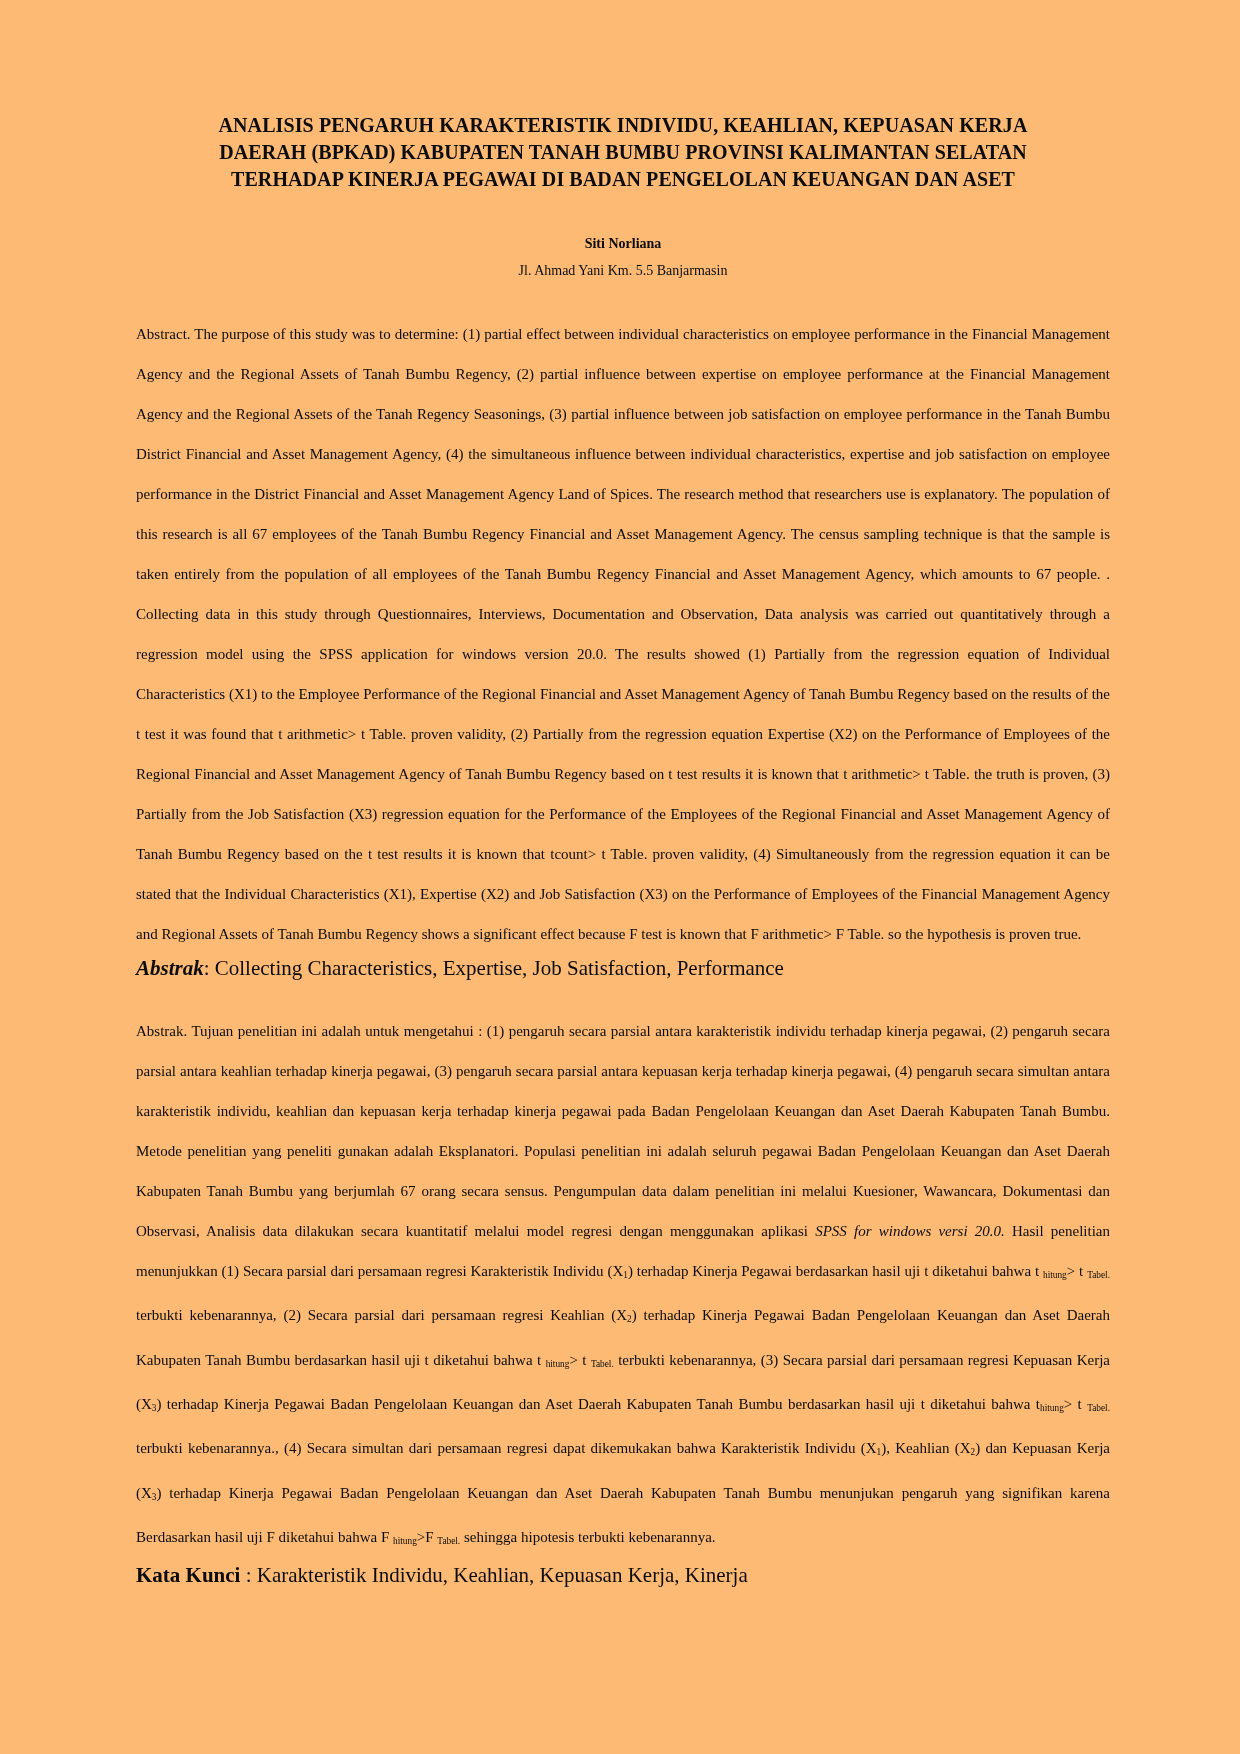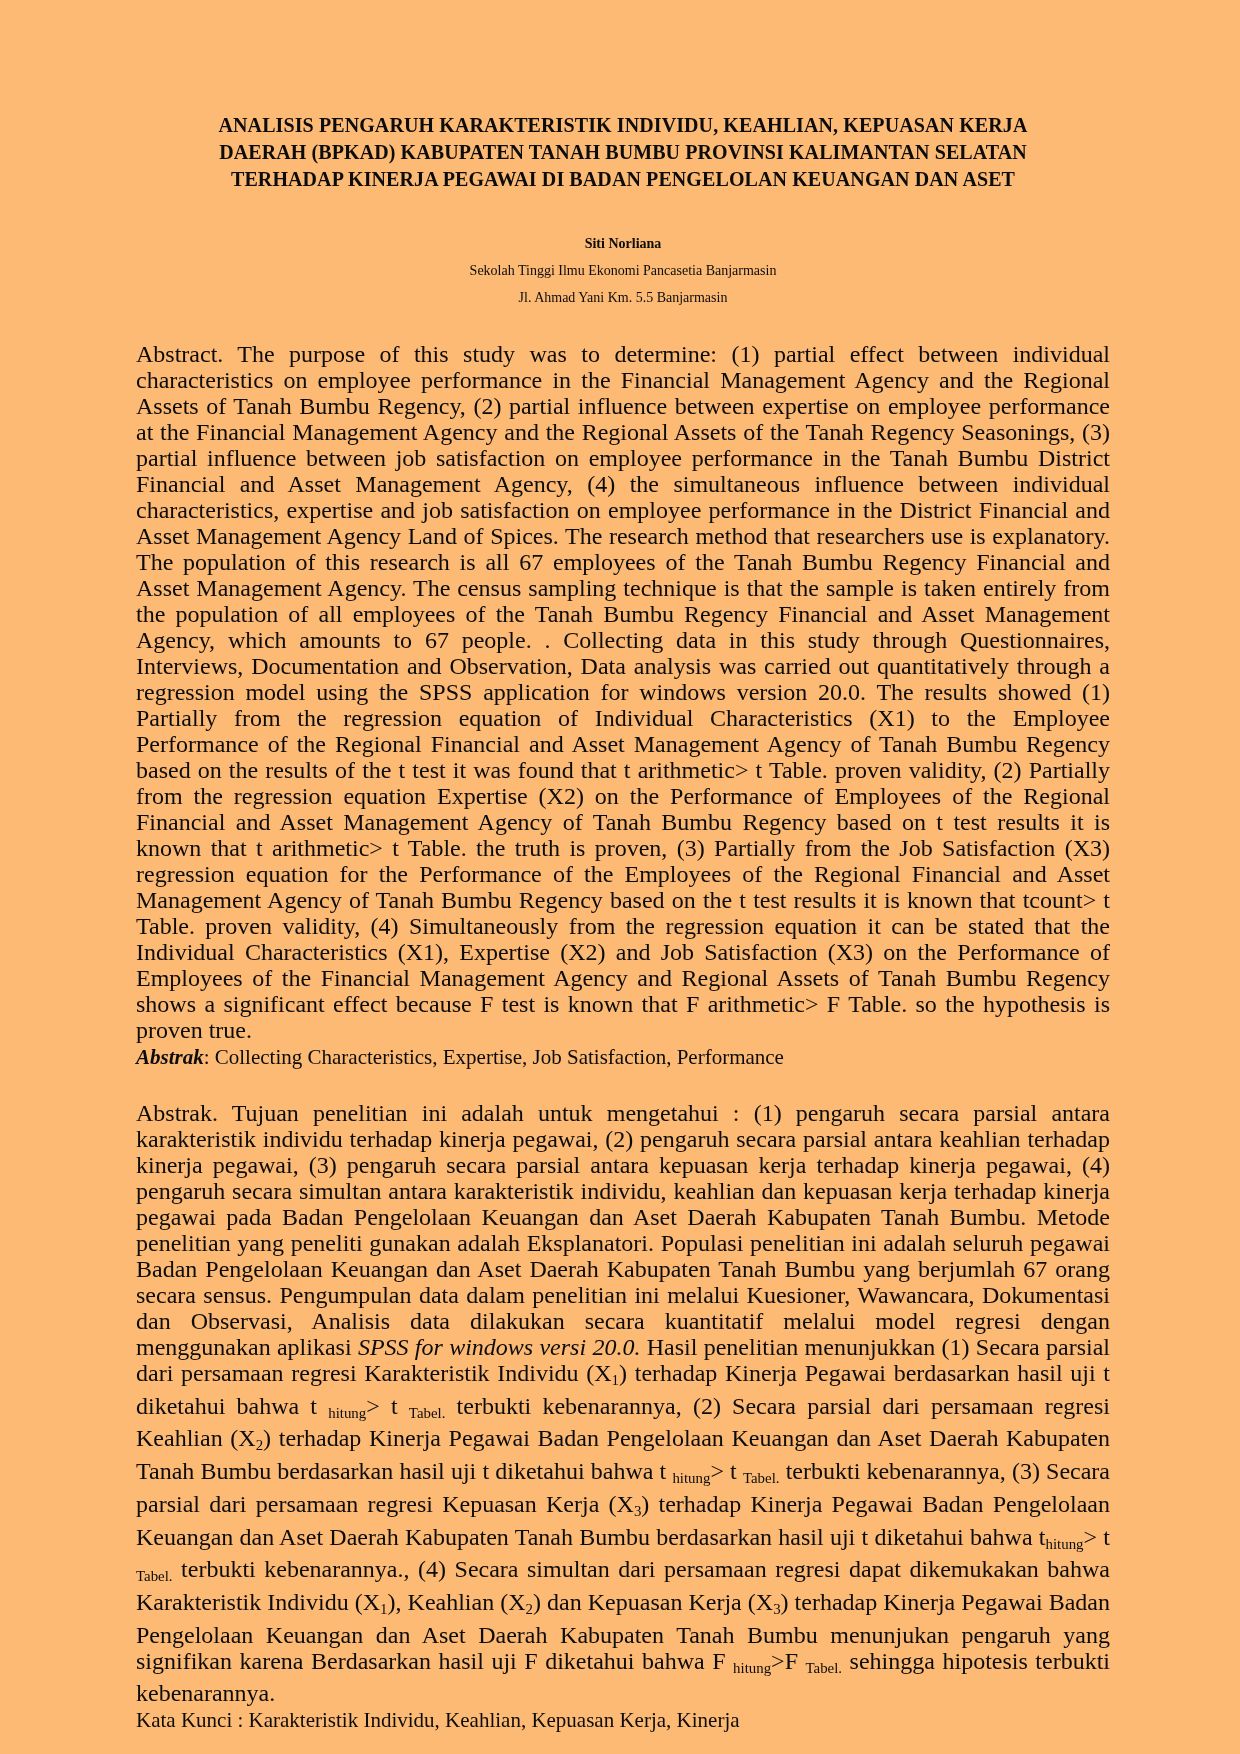--- a/index.html
+++ b/index.html
@@ -29,51 +29,50 @@
   .byline {
     margin-top: 37px;
     text-align: center;
     font-size: 14px;
     line-height: 27px;
   }
   .byline .author {
     font-weight: 700;
   }
   .para {
-    font-size: 24px;
-    line-height: 26px;
+    font-size: 15px;
+    line-height: 40px;
     text-align: justify;
   }
   .abstract-en { margin-top: 30px; }
   .abstract-id { margin-top: 28px; }
   .inline-line {
     font-size: 21px;
     line-height: 29px;
     text-align: left;
   }
   .s-italic { font-style: italic; }
-  .s-bold { font-weight: 400; }
+  .s-bold { font-weight: 700; }
   .s-bolditalic { font-weight: 700; font-style: italic; }
   .s-sub { font-size: 0.62em; vertical-align: -0.25em; }
 </style>
 </head>
 <body>
 
 <div class="sheet">
   <div class="content">
 
     <div class="title">
       <div>ANALISIS PENGARUH KARAKTERISTIK INDIVIDU, KEAHLIAN, KEPUASAN KERJA</div>
       <div>DAERAH (BPKAD)  KABUPATEN TANAH BUMBU PROVINSI KALIMANTAN SELATAN</div>
       <div>TERHADAP KINERJA PEGAWAI DI BADAN PENGELOLAN KEUANGAN DAN ASET</div>
     </div>
 
     <div class="byline">
       <div class="author">Siti Norliana</div>
-      <div>Sekolah Tinggi Ilmu Ekonomi Pancasetia Banjarmasin</div>
       <div>Jl. Ahmad Yani Km. 5.5 Banjarmasin</div>
     </div>
 
     <div class="para abstract-en">Abstract. The purpose of this study was to determine: (1) partial effect between individual characteristics on employee performance in the Financial Management Agency and the Regional Assets of Tanah Bumbu Regency, (2) partial influence between expertise on employee performance at the Financial Management Agency and the Regional Assets of the Tanah Regency Seasonings, (3) partial influence between job satisfaction on employee performance in the Tanah Bumbu District Financial and Asset Management Agency, (4) the simultaneous influence between individual characteristics, expertise and job satisfaction on employee performance in the District Financial and Asset Management Agency Land of Spices. The research method that researchers use is explanatory. The population of this research is all 67 employees of the Tanah Bumbu Regency Financial and Asset Management Agency. The census sampling technique is that the sample is taken entirely from the population of all employees of the Tanah Bumbu Regency Financial and Asset Management Agency, which amounts to 67 people. . Collecting data in this study through Questionnaires, Interviews, Documentation and Observation, Data analysis was carried out quantitatively through a regression model using the SPSS application for windows version 20.0. The results showed (1) Partially from the regression equation of Individual Characteristics (X1) to the Employee Performance of the Regional Financial and Asset Management Agency of Tanah Bumbu Regency based on the results of the t test it was found that t arithmetic&gt; t Table. proven validity, (2) Partially from the regression equation Expertise (X2) on the Performance of Employees of the Regional Financial and Asset Management Agency of Tanah Bumbu Regency based on t test results it is known that t arithmetic&gt; t Table. the truth is proven, (3) Partially from the Job Satisfaction (X3) regression equation for the Performance of the Employees of the Regional Financial and Asset Management Agency of Tanah Bumbu Regency based on the t test results it is known that tcount&gt; t Table. proven validity, (4) Simultaneously from the regression equation it can be stated that the Individual Characteristics (X1), Expertise (X2) and Job Satisfaction (X3) on the Performance of Employees of the Financial Management Agency and Regional Assets of Tanah Bumbu Regency shows a significant effect because F test is known that F arithmetic&gt; F Table. so the hypothesis is proven true.</div>
 
     <div class="inline-line"><span class="s-bolditalic">Abstrak</span><span>: Collecting Characteristics, Expertise, Job Satisfaction, Performance</span></div>
 
     <div class="para abstract-id"><span>Abstrak. Tujuan penelitian ini adalah untuk mengetahui : (1) pengaruh secara parsial antara karakteristik individu terhadap kinerja pegawai, (2) pengaruh secara parsial antara keahlian terhadap kinerja pegawai, (3) pengaruh secara parsial antara kepuasan kerja terhadap kinerja pegawai, (4) pengaruh secara simultan antara karakteristik individu, keahlian dan kepuasan kerja terhadap kinerja pegawai pada Badan Pengelolaan Keuangan dan Aset Daerah Kabupaten Tanah Bumbu. Metode penelitian yang peneliti gunakan adalah Eksplanatori. Populasi penelitian ini adalah seluruh pegawai Badan Pengelolaan Keuangan dan Aset Daerah Kabupaten Tanah Bumbu yang berjumlah 67 orang secara sensus. Pengumpulan data dalam penelitian ini melalui Kuesioner, Wawancara, Dokumentasi dan Observasi, Analisis data dilakukan secara kuantitatif melalui model regresi dengan menggunakan aplikasi </span><span class="s-italic">SPSS for windows versi 20.0.</span><span> Hasil penelitian menunjukkan (1) Secara parsial dari persamaan regresi Karakteristik Individu (X</span><span class="s-sub">1</span><span>) terhadap Kinerja Pegawai berdasarkan hasil uji t diketahui bahwa t </span><span class="s-sub">hitung</span><span>&gt; t </span><span class="s-sub">Tabel.</span><span> terbukti kebenarannya, (2) Secara parsial dari persamaan regresi Keahlian (X</span><span class="s-sub">2</span><span>) terhadap Kinerja Pegawai Badan Pengelolaan Keuangan dan Aset Daerah Kabupaten Tanah Bumbu berdasarkan hasil uji t diketahui bahwa t </span><span class="s-sub">hitung</span><span>&gt; t </span><span class="s-sub">Tabel.</span><span> terbukti kebenarannya, (3) Secara parsial dari persamaan regresi Kepuasan Kerja (X</span><span class="s-sub">3</span><span>) terhadap Kinerja Pegawai Badan Pengelolaan Keuangan dan Aset Daerah Kabupaten Tanah Bumbu berdasarkan hasil uji t diketahui bahwa t</span><span class="s-sub">hitung</span><span>&gt; t </span><span class="s-sub">Tabel.</span><span> terbukti kebenarannya., (4) Secara simultan dari persamaan regresi dapat dikemukakan bahwa Karakteristik Individu (X</span><span class="s-sub">1</span><span>), Keahlian (X</span><span class="s-sub">2</span><span>) dan Kepuasan Kerja (X</span><span class="s-sub">3</span><span>) terhadap Kinerja Pegawai Badan Pengelolaan Keuangan dan Aset Daerah Kabupaten Tanah Bumbu menunjukan pengaruh yang signifikan karena Berdasarkan hasil uji F diketahui bahwa F </span><span class="s-sub">hitung</span><span>&gt;F </span><span class="s-sub">Tabel.</span><span> sehingga hipotesis terbukti kebenarannya.</span></div>
 
     <div class="inline-line"><span class="s-bold">Kata Kunci</span><span> : Karakteristik Individu, Keahlian, Kepuasan Kerja, Kinerja</span></div>

